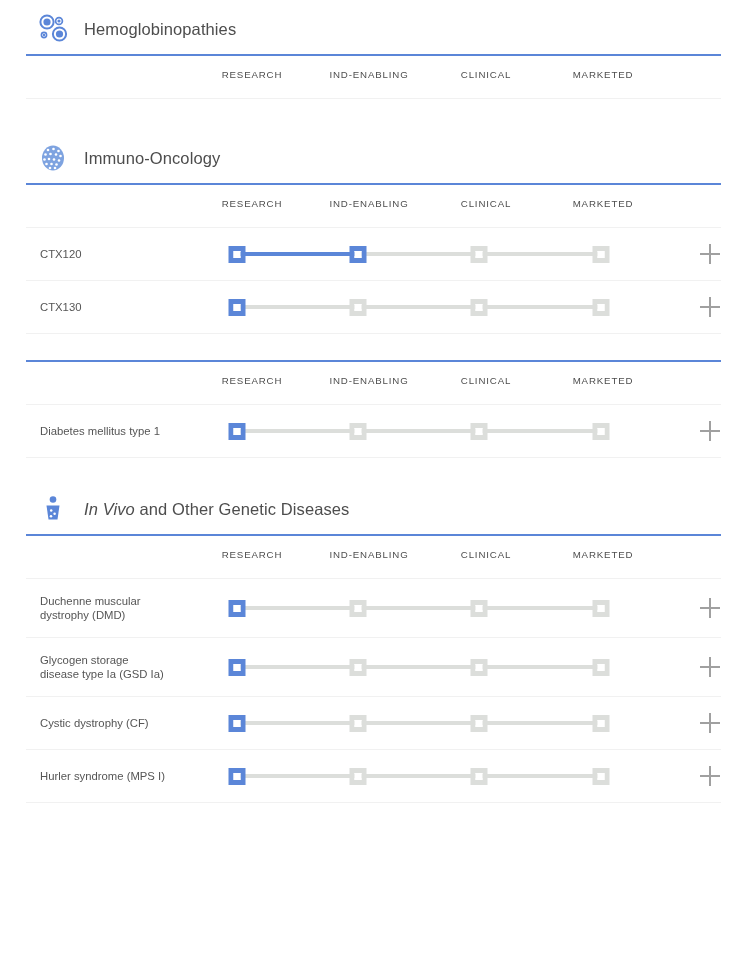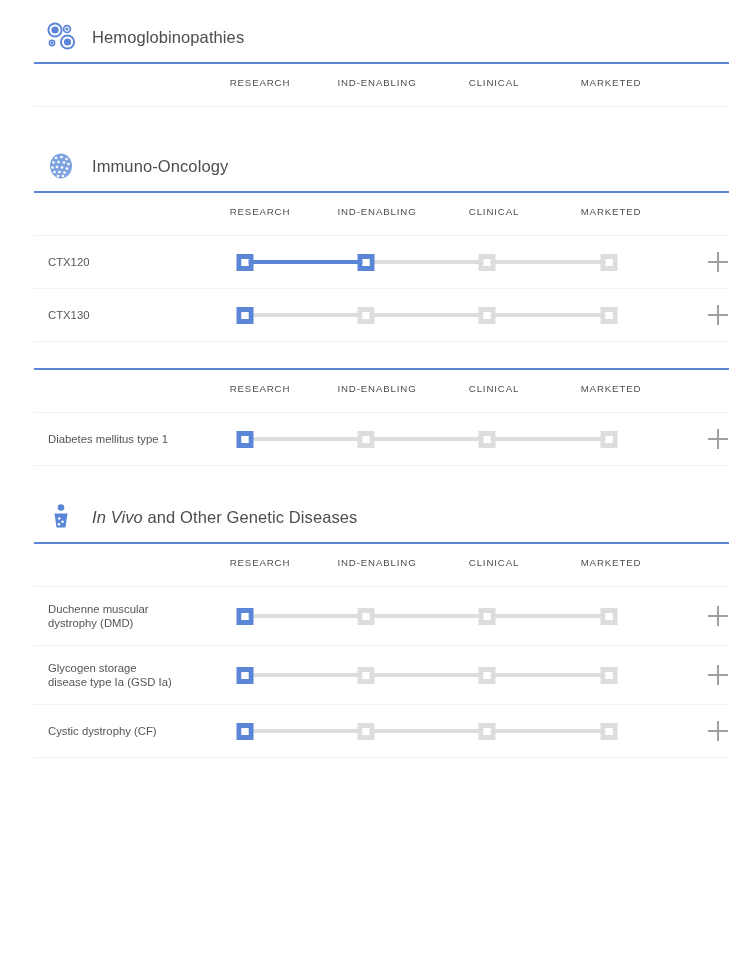--- a/index.html
+++ b/index.html
@@ -11,21 +11,21 @@
     width: 739px;
     height: 962px;
     font-family: "Liberation Sans", sans-serif;
     color: #4a4a4a;
     overflow: hidden;
     position: relative;
   }
 
   .pipeline {
     width: 739px;
-    padding: 12px;
+    padding: 4px;
     box-sizing: border-box;
   }
 
   
   .section { width: 739px; }
 
   .section-header {
     display: flex;
     align-items: center;
     padding-left: 32px;
@@ -362,14 +362,35 @@
           </span>
           <span class="node" style="left:453px">
             <i></i>
           </span>
           <span class="node" style="left:575px">
             <i></i>
           </span>
         </div>
         <span class="plus"></span>
       </div>
+      <div class="row">
+        <div class="row-label">Hurler syndrome (MPS I)</div>
+        <div class="track">
+          <span class="seg" style="left:211px;width:121px"></span>
+          <span class="seg" style="left:332px;width:121px"></span>
+          <span class="seg" style="left:453px;width:122px"></span>
+          <span class="node on" style="left:211px">
+            <i></i>
+          </span>
+          <span class="node" style="left:332px">
+            <i></i>
+          </span>
+          <span class="node" style="left:453px">
+            <i></i>
+          </span>
+          <span class="node" style="left:575px">
+            <i></i>
+          </span>
+        </div>
+        <span class="plus"></span>
+      </div>
     </div>
   </div>
 
 </body></html>

